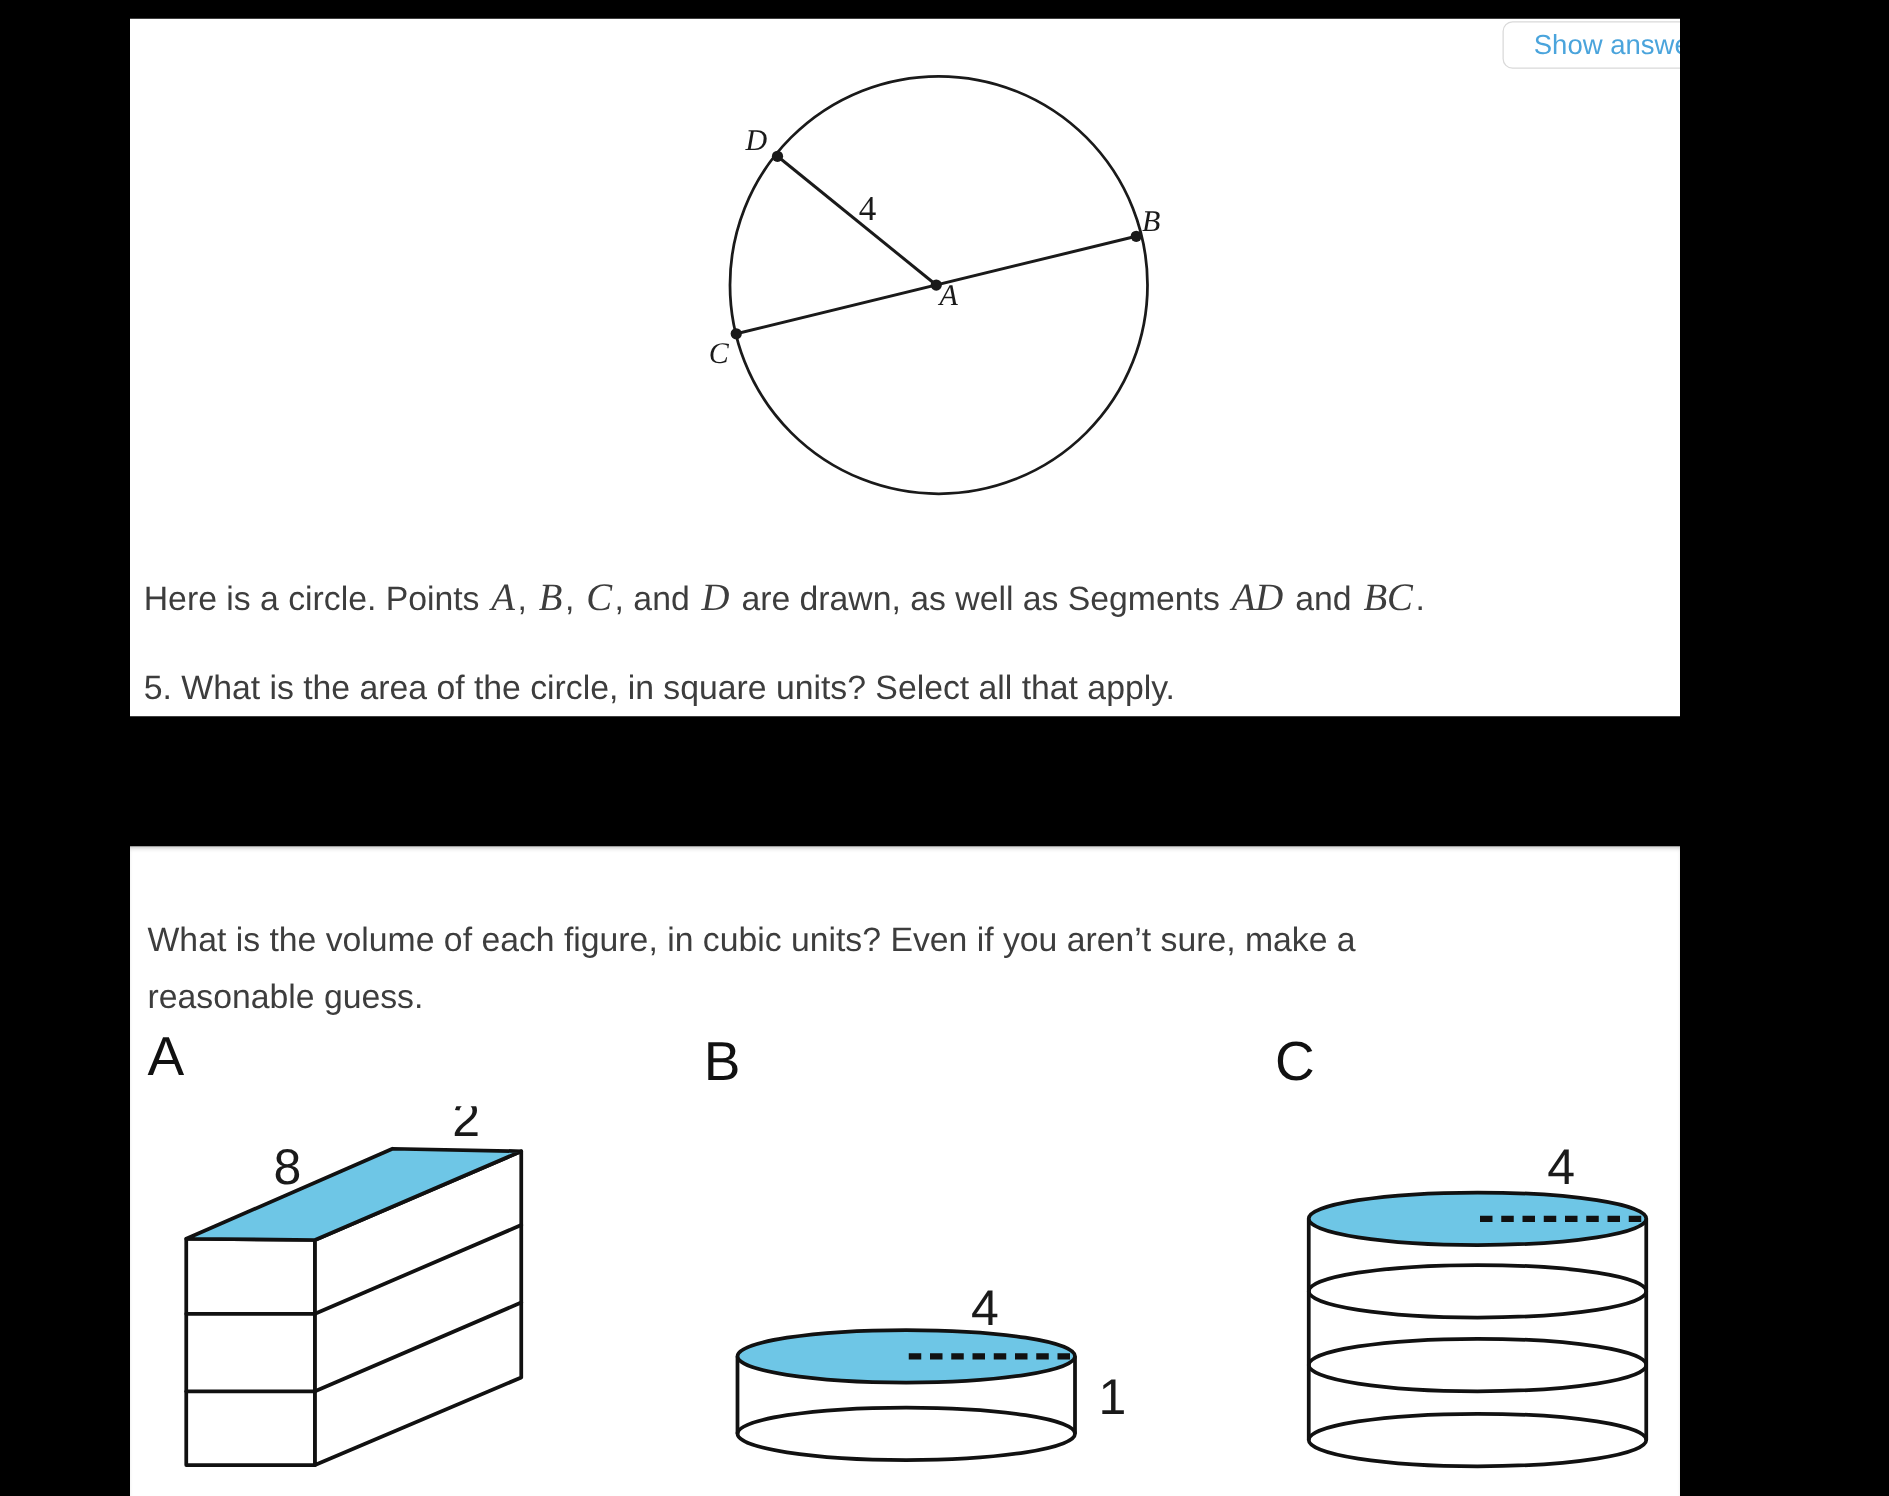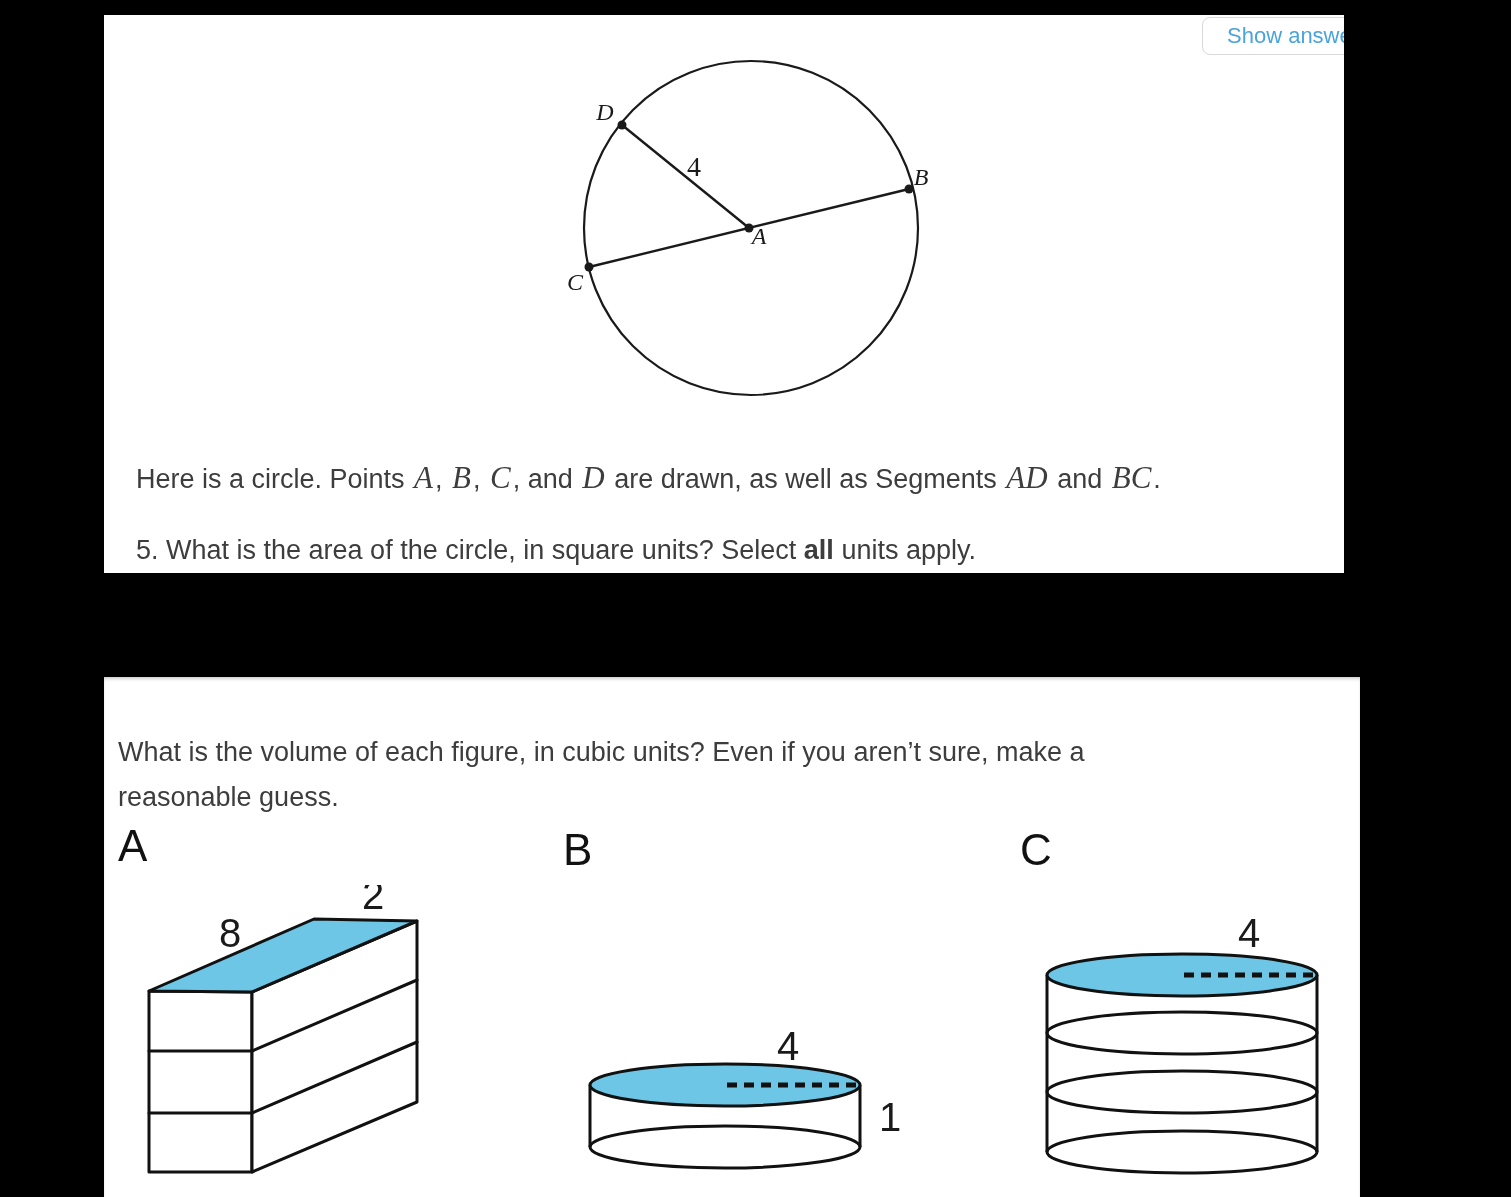--- a/index.html
+++ b/index.html
@@ -8,43 +8,43 @@
     background:#000;
     position:relative;
     overflow:hidden;
     font-family:"Liberation Sans",sans-serif;
   }
   .panel{
     position:absolute;left:104px;width:1240px;
     background:#fff;overflow:hidden;
   }
   #panel-circle{top:15px;height:558px;}
-  #panel-volume{top:677px;height:520px;box-shadow:inset 0 3px 4px -2px rgba(0,0,0,.28);padding-left:16px;}
+  #panel-volume{top:677px;height:520px;box-shadow:inset 0 3px 4px -2px rgba(0,0,0,.28);}
 
   .show-answer-btn{
     position:absolute;top:2px;left:1098px;width:210px;height:38px;
     background:#fff;border:1px solid #d9d9d9;border-radius:8px;
     color:#4aa4dc;font-size:22px;line-height:36px;
     text-align:left;padding:0 0 0 24px;box-sizing:border-box;
     font-family:"Liberation Sans",sans-serif;cursor:pointer;
   }
 
   .para{
-    position:absolute;left:32px;
+    position:absolute;left:11px;
     font-size:27px;color:#3d3d3d;line-height:40px;
     white-space:nowrap;
   }
   #sentence{top:416px;}
   #question{top:488px;}
   .math{
     font-family:"Liberation Serif",serif;
     font-style:italic;font-size:31px;
     margin:0 2px;
   }
-  .bold{font-weight:700;}
+  .bold{font-weight:400;}
 
   .prompt{
     position:absolute;left:14px;top:26px;width:1090px;
     font-size:27px;line-height:45px;color:#3d3d3d;
   }
 
   .fig-label{
     position:absolute;font-size:44px;color:#111;
   }
   #fig-label-a{left:14px;top:144px;}
@@ -87,21 +87,21 @@
     <text class="pt-label" x="195" y="199" text-anchor="middle">A</text>
     <text class="pt-label" x="11" y="245" text-anchor="middle">C</text>
     <text class="measure" x="130" y="131" text-anchor="middle">4</text>
   </svg>
 
   <p class="para" id="sentence">
     <span>Here is a circle. Points </span><span class="math">A</span><span>, </span><span class="math">B</span><span>, </span><span class="math">C</span><span>, and </span><span class="math">D</span><span> are drawn, as well as Segments </span><span class="math">AD</span><span> and </span><span class="math">BC</span><span>.</span>
   </p>
 
   <p class="para" id="question">
-    <span>5. What is the area of the circle, in square units? Select </span><span class="bold">all</span><span> units apply.</span>
+    <span>5. What is the area of the circle, in square units? Select </span><span class="bold">all</span><span> that apply.</span>
   </p>
 
 </section>
 
 <section class="panel" id="panel-volume">
 
   <p class="prompt">What is the volume of each figure, in cubic units? Even if you aren’t sure, make a reasonable guess.</p>
 
   <div class="fig-label" id="fig-label-a">A</div>
   <div class="fig-label" id="fig-label-b">B</div>

